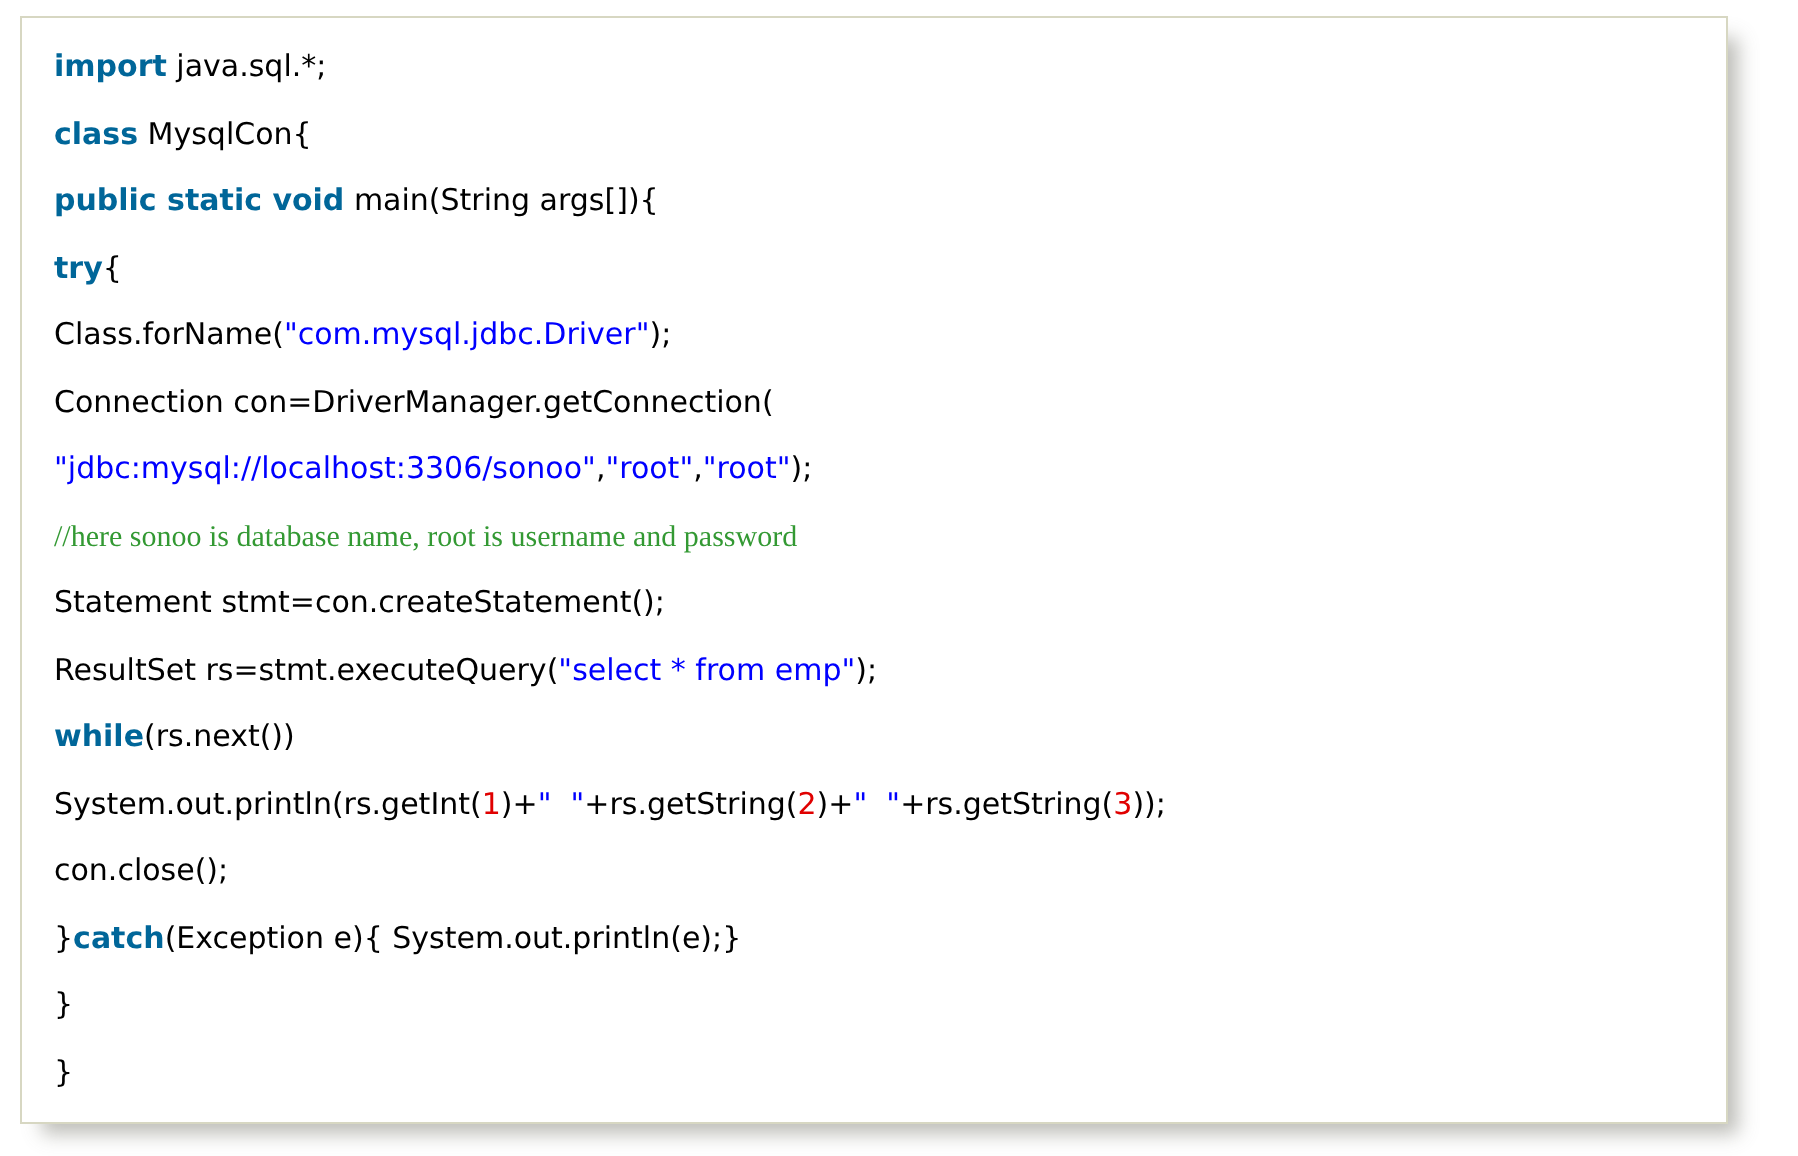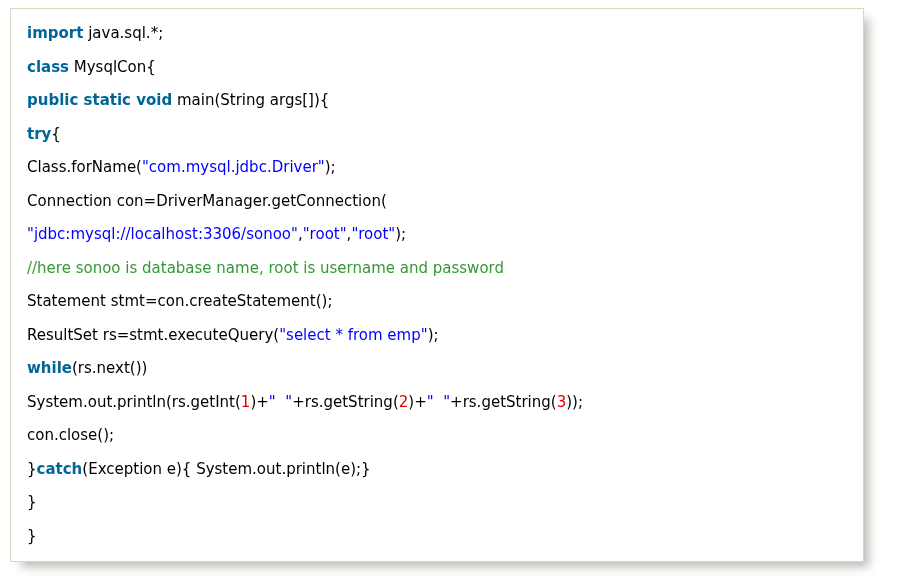--- a/index.html
+++ b/index.html
@@ -35,21 +35,21 @@
     line-height: 33.5px;
     white-space: pre;
     color: var(--plain, #000000);
   }
   .code-line {
     height: 33.5px;
   }
   .tok-plain   { color: var(--plain,   #000000); }
   .tok-keyword { color: var(--keyword, #006699); font-weight: bold; }
   .tok-string  { color: var(--string,  #0000ff); }
-  .tok-comment { color: var(--comment, #339933); }
+  .tok-comment { color: var(--comment, #339933); font-family: Liberation Serif, serif; }
   .tok-number  { color: var(--number,  #e00000); }
 </style>
 </head>
 <body>
 
 <div class="page">
   <div class="code-box">
     <div class="code-lines"><div class="code-line"><span class="tok-keyword">import</span><span class="tok-plain"> java.sql.*;</span></div><div class="code-line"><span class="tok-keyword">class</span><span class="tok-plain"> MysqlCon{</span></div><div class="code-line"><span class="tok-keyword">public static void</span><span class="tok-plain"> main(String args[]){</span></div><div class="code-line"><span class="tok-keyword">try</span><span class="tok-plain">{</span></div><div class="code-line"><span class="tok-plain">Class.forName(</span><span class="tok-string">"com.mysql.jdbc.Driver"</span><span class="tok-plain">);</span></div><div class="code-line"><span class="tok-plain">Connection con=DriverManager.getConnection(</span></div><div class="code-line"><span class="tok-string">"jdbc:mysql://localhost:3306/sonoo"</span><span class="tok-plain">,</span><span class="tok-string">"root"</span><span class="tok-plain">,</span><span class="tok-string">"root"</span><span class="tok-plain">);</span></div><div class="code-line"><span class="tok-comment">//here sonoo is database name, root is username and password</span></div><div class="code-line"><span class="tok-plain">Statement stmt=con.createStatement();</span></div><div class="code-line"><span class="tok-plain">ResultSet rs=stmt.executeQuery(</span><span class="tok-string">"select * from emp"</span><span class="tok-plain">);</span></div><div class="code-line"><span class="tok-keyword">while</span><span class="tok-plain">(rs.next())</span></div><div class="code-line"><span class="tok-plain">System.out.println(rs.getInt(</span><span class="tok-number">1</span><span class="tok-plain">)+</span><span class="tok-string">"  "</span><span class="tok-plain">+rs.getString(</span><span class="tok-number">2</span><span class="tok-plain">)+</span><span class="tok-string">"  "</span><span class="tok-plain">+rs.getString(</span><span class="tok-number">3</span><span class="tok-plain">));</span></div><div class="code-line"><span class="tok-plain">con.close();</span></div><div class="code-line"><span class="tok-plain">}</span><span class="tok-keyword">catch</span><span class="tok-plain">(Exception e){ System.out.println(e);}</span></div><div class="code-line"><span class="tok-plain">}</span></div><div class="code-line"><span class="tok-plain">}</span></div></div>
   </div>
 </div>

